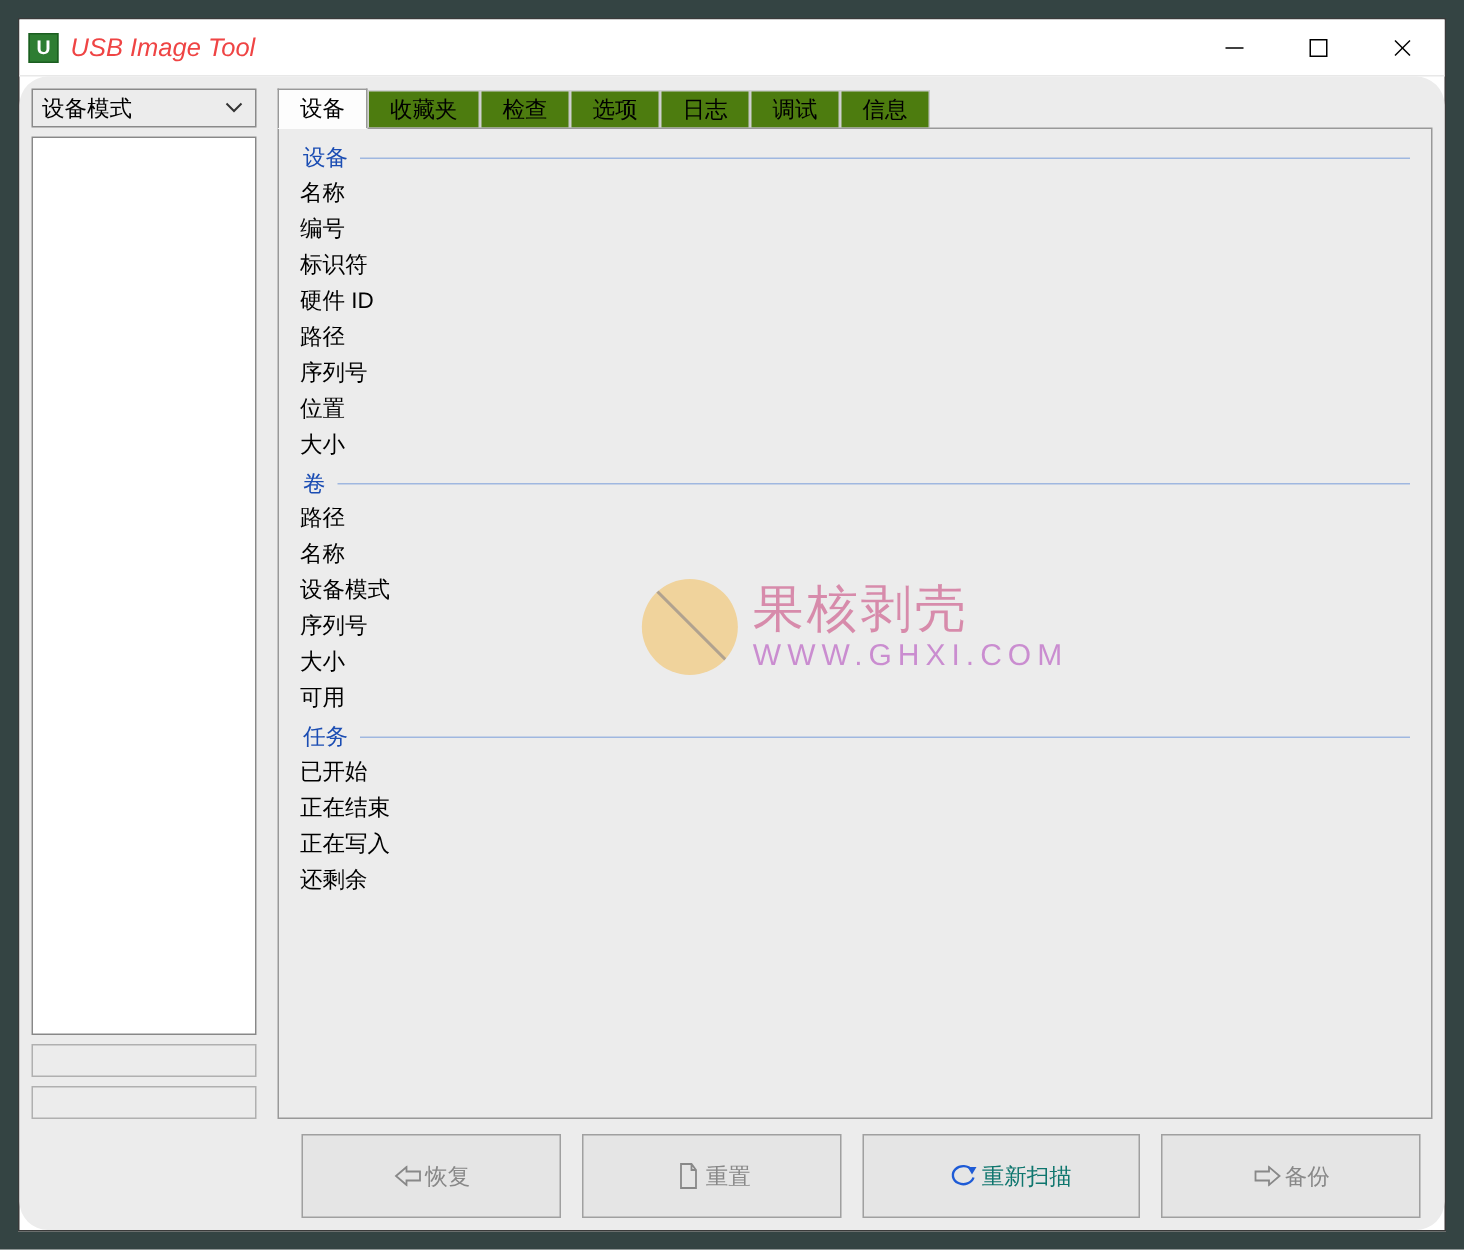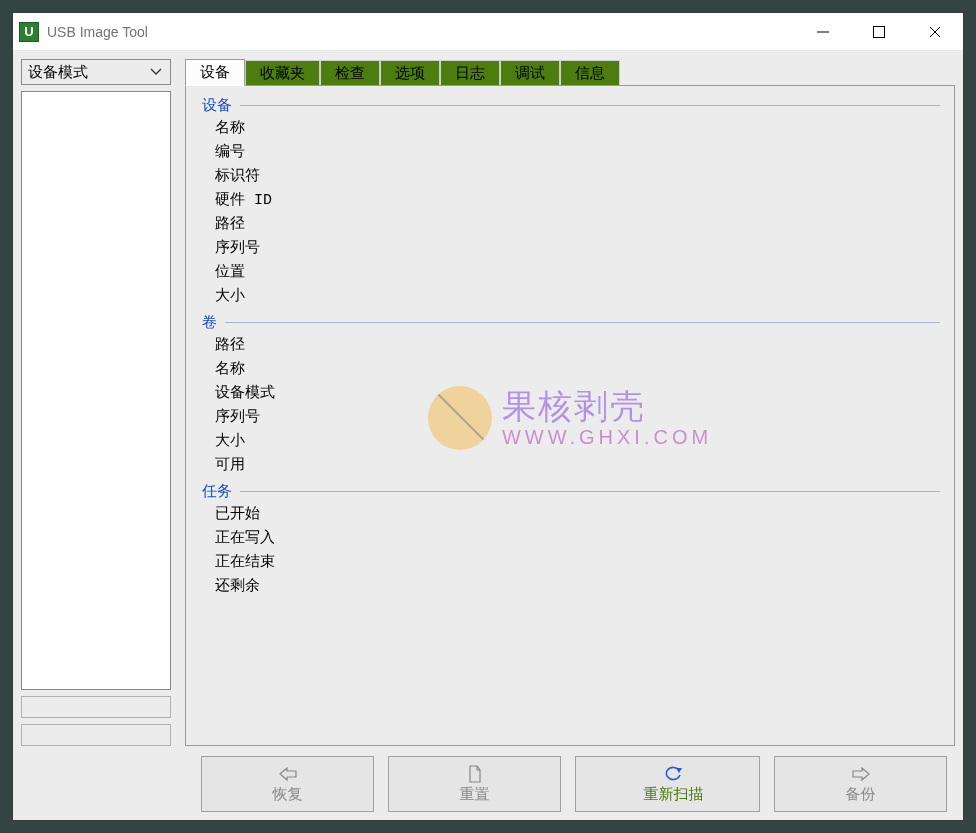--- a/index.html
+++ b/index.html
@@ -40,42 +40,44 @@
     align-items: center;
     justify-content: center;
     color: #fff;
     font-weight: bold;
     font-size: 13px;
     margin-right: 8px;
     border: 1px solid #1b5e20;
   }
   .title-text {
     flex: 1;
-    font-size: 14px;
-    color: #737373;
+    font-size: 17px;
+    color: #ef4444;
+    font-style: italic;
   }
   .win-controls {
     display: flex;
     height: 100%;
   }
   .win-btn {
     width: 56px;
     display: flex;
     align-items: center;
     justify-content: center;
   }
   .win-btn svg { stroke: #000; stroke-width: 1; fill: none; }
 
   .client {
     flex: 1;
     background: #ececec;
     position: relative;
     padding: 8px;
     display: flex;
     flex-direction: column;
+    border-radius: 19px;
   }
   .top-row {
     flex: 1;
     display: flex;
     gap: 14px;
     min-height: 0;
   }
   .left-col {
     width: 150px;
     display: flex;
@@ -168,22 +170,21 @@
     flex: 1;
     height: 1px;
     background: #9fb7e0;
   }
   .group-title {
     padding-right: 2px;
     padding-left: 2px;
   }
   .field-list {
     padding-left: 0;
-    margin: 2px 0 4px 15px;
-    font-family: Liberation Mono, monospace;
+    margin: 2px 0 4px 0;
   }
   .field {
     font-size: 15px;
     color: #000;
     line-height: 24px;
     white-space: nowrap;
   }
 
   .watermark {
     position: absolute;
@@ -212,44 +213,44 @@
     background: #6b4a1f;
     top: 30px;
     left: -12px;
     transform: rotate(45deg);
   }
   .wm-text {
     display: flex;
     flex-direction: column;
     line-height: 1;
   }
-  .wm-ch { font-size: 34px; color: #6d28d9; letter-spacing: 2px; }
+  .wm-ch { font-size: 34px; color: #be185d; letter-spacing: 2px; }
   .wm-url { font-size: 20px; color: #a21caf; letter-spacing: 4px; font-family: Arial, sans-serif; margin-top: 4px; }
 
   .button-row {
     height: 56px;
     display: flex;
     gap: 14px;
     padding-left: 180px;
     padding-right: 8px;
     margin-top: 10px;
   }
   .action-btn {
     flex: 1;
     border: 1px solid #a0a0a0;
     background: #e5e5e5;
     display: flex;
-    flex-direction: column;
+    flex-direction: row;
     align-items: center;
     justify-content: center;
     gap: 2px;
     font-size: 15px;
   }
   .action-btn.disabled { color: #888; }
-  .action-btn.enabled { color: #4d7c0f; padding-left: 12px; }
+  .action-btn.enabled { color: #0f766e; padding-left: 12px; }
   .btn-ico { width: 20px; height: 18px; display:flex; align-items:center; justify-content:center; }
 </style>
 </head>
 <body>
 
 <div class="window">
 
   <div class="titlebar">
     <div class="app-icon">U</div>
     <div class="title-text">USB Image Tool</div>
@@ -337,22 +338,22 @@
             </div>
           </div>
 
           <div class="groupbox">
             <div class="group-header">
               <span class="group-title">任务</span>
               <span class="line"></span>
             </div>
             <div class="field-list">
               <div class="field">已开始</div>
+              <div class="field">正在结束</div>
               <div class="field">正在写入</div>
-              <div class="field">正在结束</div>
               <div class="field">还剩余</div>
             </div>
           </div>
 
           <div class="watermark">
             <div class="wm-circle"></div>
             <div class="wm-text">
               <span class="wm-ch">果核剥壳</span>
               <span class="wm-url">WWW.GHXI.COM</span>
             </div>

